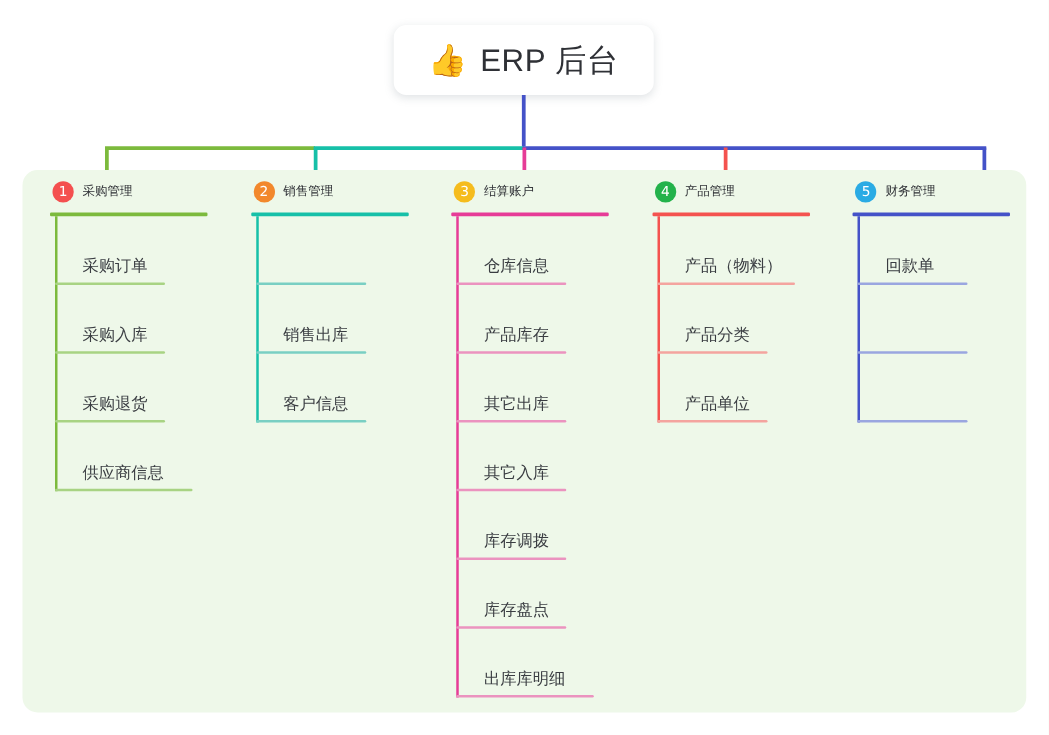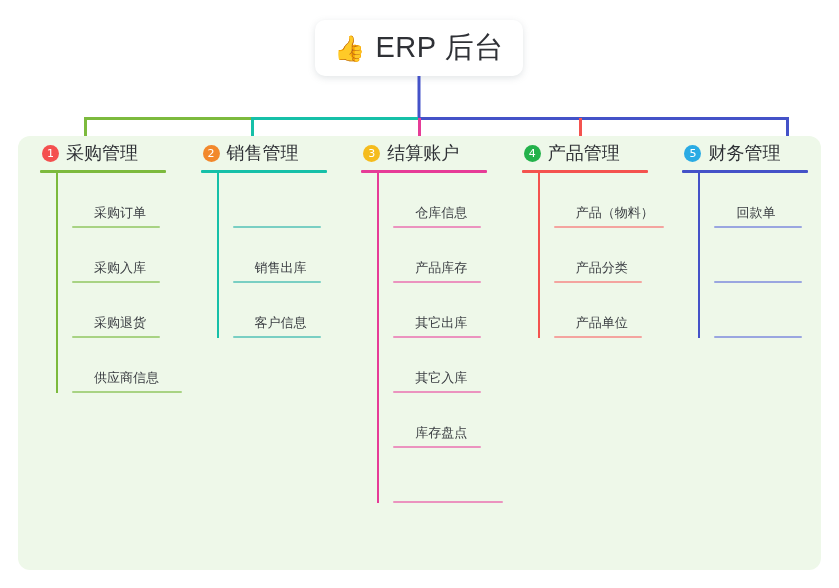--- a/index.html
+++ b/index.html
@@ -39,21 +39,21 @@
     gap: 10px;
     box-sizing: border-box;
   }
   .title-emoji {
     font-family: "DejaVu Sans", sans-serif;
     font-size: 25px;
     line-height: 1;
     color: #f2b63c;
   }
   .title-text {
-    font-size: 29px;
+    font-size: 25px;
     color: #2f3136;
     letter-spacing: 0.5px;
     white-space: nowrap;
   }
 
   
   .connector-layer {
     position: absolute;
     left: 0;
     top: 0;
@@ -102,35 +102,35 @@
     height: 17px;
     border-radius: 50%;
     color: #ffffff;
     font-size: 11px;
     line-height: 17px;
     text-align: center;
     flex: 0 0 auto;
     font-family: "DejaVu Sans", sans-serif;
   }
   .col-title {
-    font-size: 18px;
+    font-size: 10px;
     color: #2f3136;
     white-space: nowrap;
   }
   .col-underline {
     height: 3px;
     width: 126px;
     margin-left: 2px;
     border-radius: 1px;
   }
 
   .items {
     position: relative;
-    margin-left: 18px;
-    padding-left: 16px;
+    margin-left: 6px;
+    padding-left: 0;
   }
   .items-spine {
     position: absolute;
     left: 0px;
     top: 0;
     width: 2px;
     bottom: 0;
   }
   .item {
     position: relative;
@@ -253,24 +253,29 @@
         </div>
         <div class="item">
           <span class="item-label">其它出库</span>
           <div class="item-underline" style="background:#eb93bf"></div>
         </div>
         <div class="item">
           <span class="item-label">其它入库</span>
           <div class="item-underline" style="background:#eb93bf"></div>
         </div>
         <div class="item">
+          <span class="item-label">库存调拨</span>
+          <div class="item-underline" style="background:#eb93bf"></div>
+        </div>
+        <div class="item">
           <span class="item-label">库存盘点</span>
           <div class="item-underline" style="background:#eb93bf"></div>
         </div>
         <div class="item wide">
+          <span class="item-label">出库库明细</span>
           <div class="item-underline" style="background:#eb93bf"></div>
         </div>
       </div>
     </div>
 
     <div class="column">
       <div class="col-header">
         <span class="badge" style="background:#23b24b">4</span>
         <span class="col-title">产品管理</span>
       </div>

